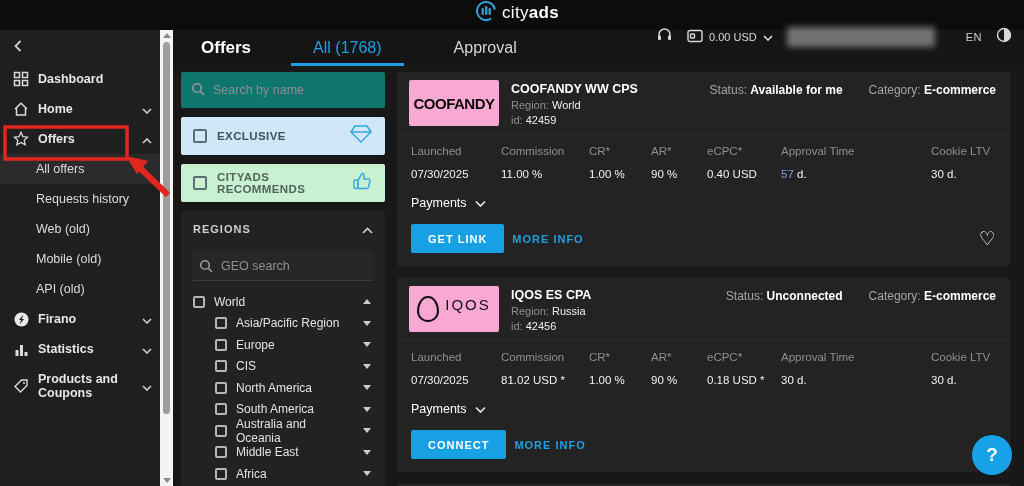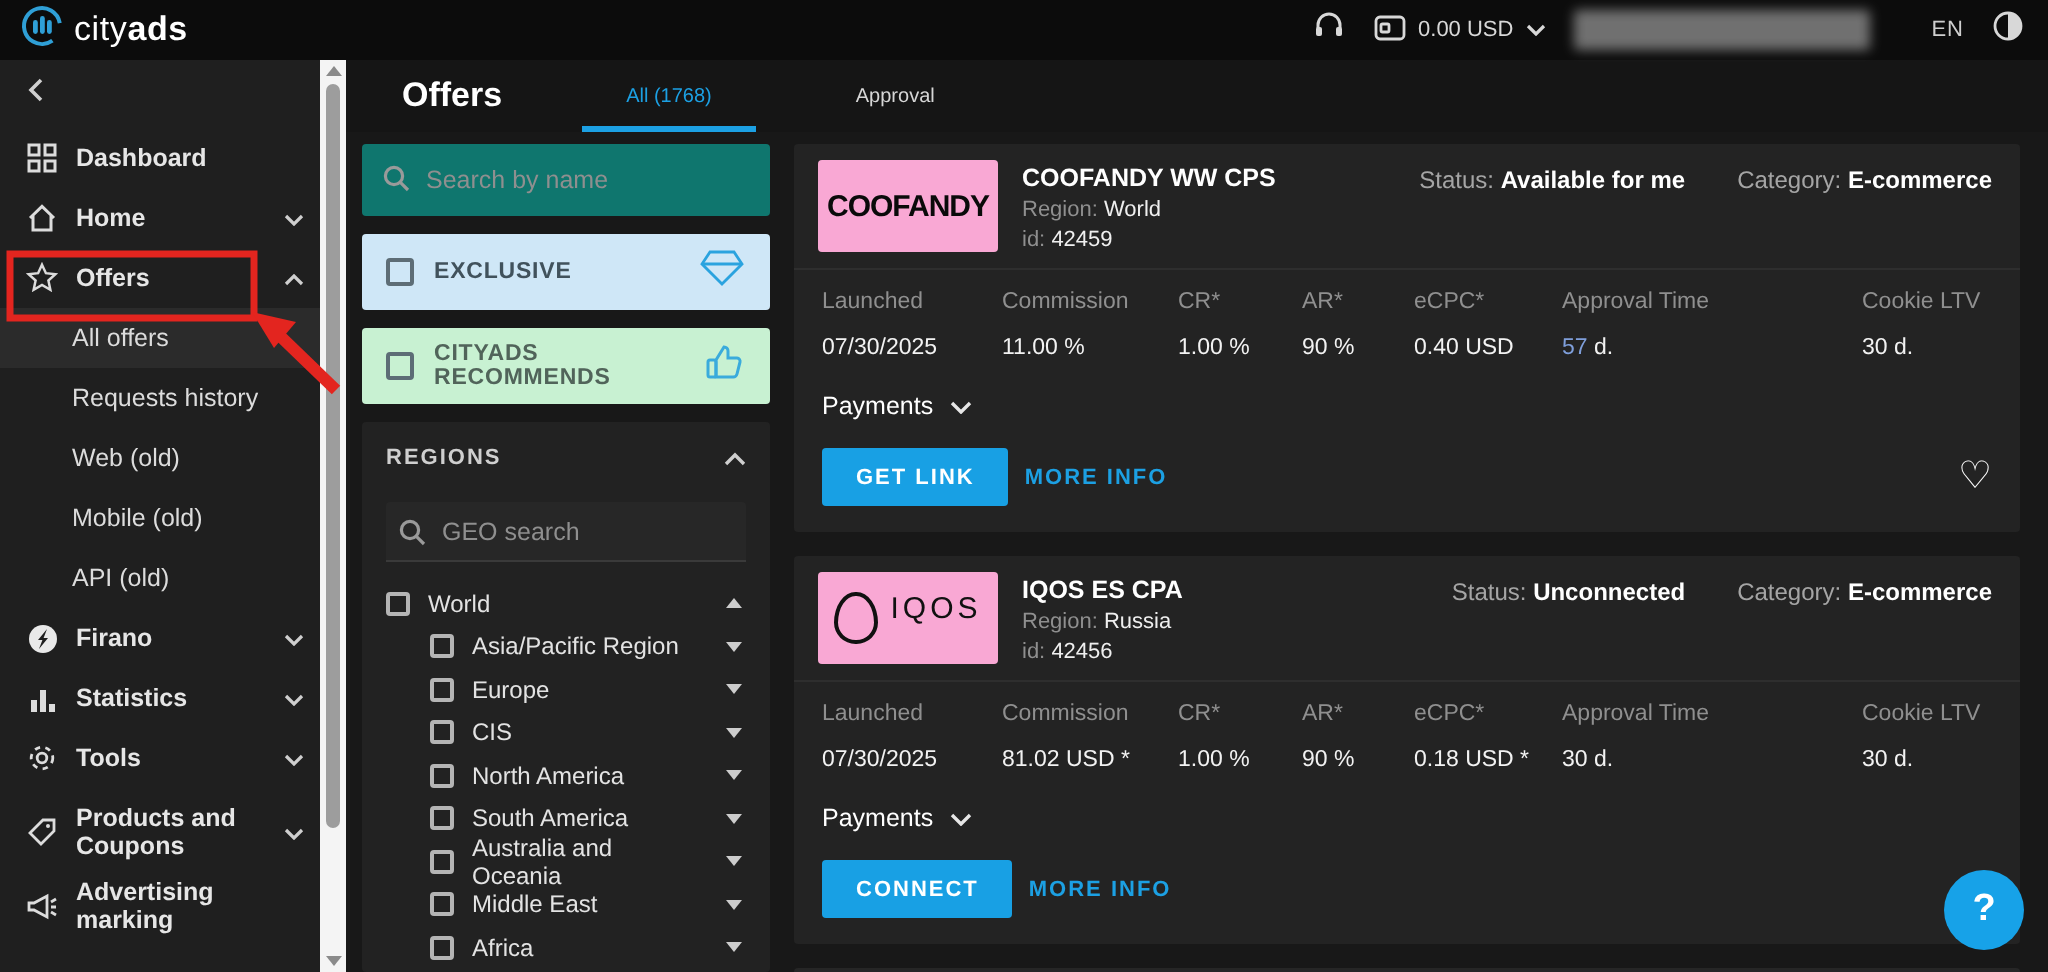--- a/index.html
+++ b/index.html
@@ -1,21 +1,21 @@
 <!DOCTYPE html>
 <html><head>
 <meta charset="utf-8">
 <style>
   * { margin:0; padding:0; box-sizing:border-box; }
   html,body { width:1024px; height:486px; overflow:hidden; background:#181818;
               font-family:"Liberation Sans", sans-serif; }
 
   
   #topbar { position:absolute; left:0; top:0; width:1024px; height:30px; background:#0c0c0c;
-            display:flex; align-items:center; z-index:30; }
+            display:flex; align-items:center; z-index:30;flex-direction:column; }
   .logo { display:flex; align-items:center; gap:5px; padding-left:10px; }
   .logo-word { color:#fff; font-size:17px; letter-spacing:.3px; }
   .logo-word .lt { font-weight:300; } .logo-word .bd { font-weight:700; }
   .topbar-right { margin-left:auto; display:flex; align-items:center; gap:14px; padding-right:12px; }
   .balance { display:flex; align-items:center; gap:6px; color:#d8d8d8; font-size:11px; cursor:pointer; }
   .blurbox { width:148px; height:20px; border-radius:2px; background:#8a8a8a; filter:blur(3px); opacity:.8; }
   .lang { color:#cfcfcf; font-size:11px; letter-spacing:.5px;padding-left:17px; }
 
   
   #sidebar { position:absolute; left:0; top:30px; width:160px; bottom:0; background:#1f1f1f; z-index:5; }
@@ -34,21 +34,21 @@
              display:flex; flex-direction:column; align-items:center; }
   .sb-arrow { width:0; height:0; border-left:4px solid transparent; border-right:4px solid transparent; margin:3px 0; }
   .sb-arrow.up { border-bottom:5px solid #8a8a8a; }
   .sb-arrow.down { border-top:5px solid #8a8a8a; margin-top:auto; }
   .sb-thumb { width:7px; height:372px; background:#9d9d9d; border-radius:5px; margin-top:1px; }
 
   
   #main { position:absolute; left:173px; top:30px; right:0; bottom:0; background:#181818; }
   #band { height:36px; background:#151515; display:flex; align-items:stretch; }
   .band-title { color:#fff; font-size:17px; font-weight:700; padding:0 30px 0 28px; align-self:center; }
-  .tab { display:flex; align-items:center; padding:0 22px; font-size:10px; color:#d6d6d6; cursor:pointer; }
+  .tab { display:flex; align-items:center; padding:0 22px; font-size:16px; color:#d6d6d6; cursor:pointer; }
   .tab.active { color:#1ca0e3; box-shadow:inset 0 -3px 0 #1ca0e3; margin-left:10px; }
   .tab.plain { margin-left:28px; }
 
   #content { display:flex; gap:12px; padding:6px 14px 0 8px; height:calc(100% - 36px); }
 
   
   #filters { width:204px; flex:none; display:flex; flex-direction:column; }
   .searchbox { position:relative; height:36px; background:#0f766e; border-radius:2px; flex:none; }
   .searchbox input { width:100%; height:100%; background:transparent; border:none; outline:none;
                      color:#ddd; font-size:12.5px; padding-left:32px; font-family:inherit; }
@@ -242,59 +242,36 @@
       </svg>
     </span>
     <span class="lbl">Statistics</span>
     <span class="chev">
       <svg width="10" height="6" viewBox="0 0 10 6" fill="none" stroke="#cfcfcf" stroke-width="1.6">
           <polyline points="1,1 5,5 9,1"></polyline>
         </svg>
     </span>
   </div>
 
-  <div class="side-item">
-    <span class="ic">
-      <svg width="16" height="16" viewBox="0 0 16 16" fill="none" stroke="#dcdcdc" stroke-width="1.4">
-        <circle cx="8" cy="8" r="2.4"></circle>
-        <circle cx="8" cy="8" r="5.4" stroke-dasharray="2.7 2.7"></circle>
-      </svg>
-    </span>
-    <span class="lbl">Tools</span>
-    <span class="chev">
-      <svg width="10" height="6" viewBox="0 0 10 6" fill="none" stroke="#cfcfcf" stroke-width="1.6">
-          <polyline points="1,1 5,5 9,1"></polyline>
-        </svg>
-    </span>
-  </div>
 
   <div class="side-item tall">
     <span class="ic">
       <svg width="16" height="16" viewBox="0 0 16 16" fill="none" stroke="#dcdcdc" stroke-width="1.4">
         <path d="M2,8.5 L8.5,2 H14 V7.5 L7.5,14 Z"></path>
         <circle cx="11" cy="5" r="1" fill="#dcdcdc" stroke="none"></circle>
       </svg>
     </span>
     <span class="lbl">Products and Coupons</span>
     <span class="chev">
       <svg width="10" height="6" viewBox="0 0 10 6" fill="none" stroke="#cfcfcf" stroke-width="1.6">
           <polyline points="1,1 5,5 9,1"></polyline>
         </svg>
     </span>
   </div>
 
-  <div class="side-item">
-    <span class="ic">
-      <svg width="16" height="16" viewBox="0 0 16 16" fill="none" stroke="#dcdcdc" stroke-width="1.4">
-        <path d="M1.5,6.5 V10 H4 L10.5,13.5 V3 L4,6.5 Z"></path>
-        <path d="M12.5,6 L15,4.5 M12.5,8.5 H15 M12.5,11 L15,12.5"></path>
-      </svg>
-    </span>
-    <span class="lbl">Advertising marking</span>
-  </div>
 </div>
 
 <div id="vscroll">
   <div class="sb-arrow up"></div>
   <div class="sb-thumb"></div>
   <div class="sb-arrow down"></div>
 </div>
 
 <div id="main">
   <div id="band">

